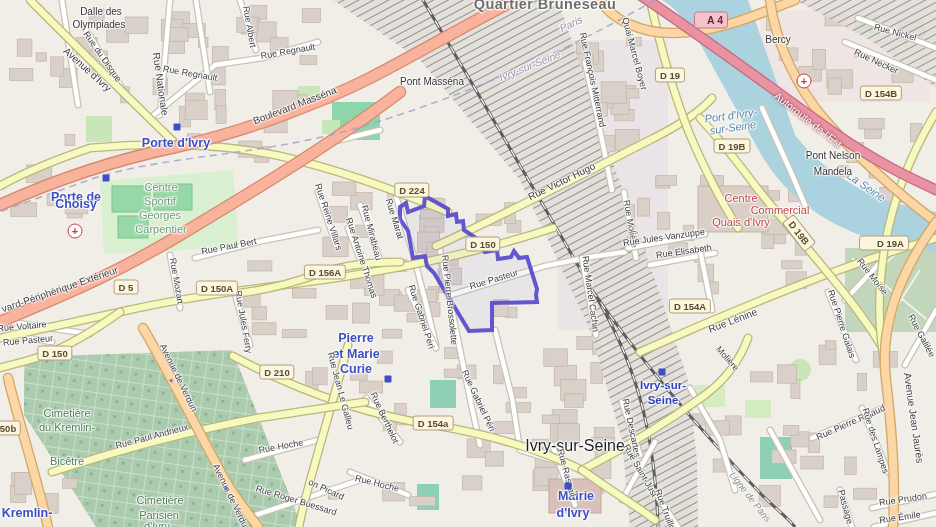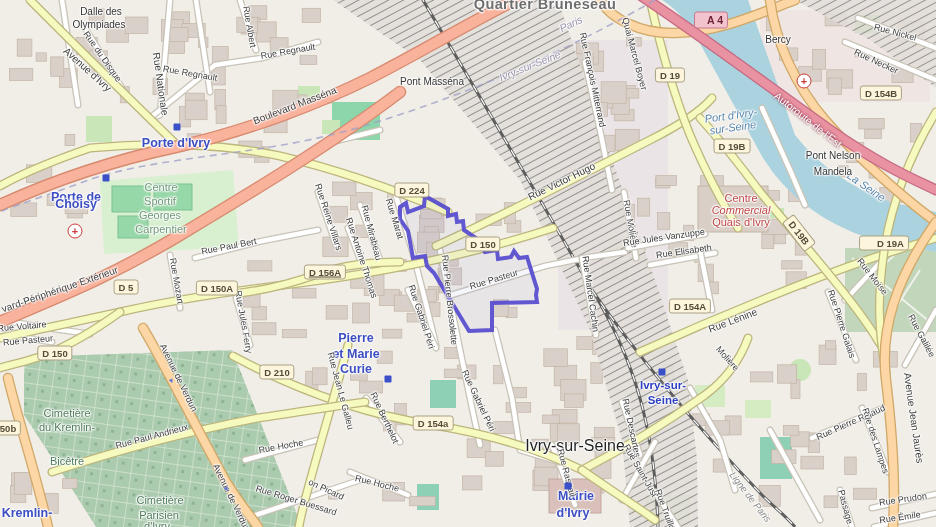--- a/index.html
+++ b/index.html
@@ -510,21 +510,21 @@
       <div class="lbl st" style="left: 394px; top: 219px; --r: 73deg;">Rue Marat</div>
       <div class="lbl st" style="left: 421px; top: 317px; --r: 72deg;">Rue Gabriel Péri</div>
       <div class="lbl st" style="left: 449px; top: 300px; --r: 84deg;">Rue Pierre Brossolette</div>
       <div class="lbl st" style="left: 494px; top: 280px; --r: -17deg;">Rue Pasteur</div>
       <div class="lbl st10" style="left: 562px; top: 182px; --r: -26deg;">Rue Victor Hugo</div>
       <div class="lbl st" style="left: 590px; top: 294px; --r: 82deg;">Rue Marcel Cachin</div>
       <div class="lbl st" style="left: 630px; top: 224px; --r: 80deg;">Rue Molière</div>
       <div class="lbl st" style="left: 664px; top: 238px; --r: -8deg;">Rue Jules Vanzuppe</div>
       <div class="lbl st" style="left: 684px; top: 252px; --r: -8deg;">Rue Elisabeth</div>
       <div class="lbl red" style="left: 741px; top: 199px; --r: 0deg;">Centre</div>
-      <div class="lbl red" style="left: 741px; top: 211px; font-style: italic; --r: 0deg;">Commercial</div>
+      <div class="lbl red" style="left: 780px; top: 211px; --r: 0deg;">Commercial</div>
       <div class="lbl red" style="left: 741px; top: 223px; --r: 0deg;">Quais d'Ivry</div>
       <div class="lbl st10" style="left: 733px; top: 321px; --r: -21deg;">Rue Lénine</div>
       <div class="lbl st" style="left: 872px; top: 277px; --r: 52deg;">Rue Moïse</div>
       <div class="lbl st" style="left: 841px; top: 324px; --r: 72deg;">Rue Pierre Galais</div>
       <div class="lbl st" style="left: 921px; top: 336px; --r: 62deg;">Rue Galilée</div>
       <div class="lbl place" style="left: 356px; top: 339px; --r: 0deg;">Pierre</div>
       <div class="lbl place" style="left: 356px; top: 355px; --r: 0deg;">et Marie</div>
       <div class="lbl place" style="left: 356px; top: 370px; --r: 0deg;">Curie</div>
       <div class="lbl st" style="left: 178px; top: 378px; --r: 64deg;">Avenue de Verdun</div>
       <div class="lbl st" style="left: 231px; top: 498px; --r: 64deg;">Avenue de Verdun</div>
@@ -561,21 +561,21 @@
       <div class="lbl st" style="left: 900px; top: 518px; --r: -8deg;">Rue Émile</div>
       <div class="lbl st" style="left: 845px; top: 507px; --r: 75deg;">Passage</div>
       <div class="shield a" style="left: 711px; top: 20px; padding-left: 12px; --r: 0deg;">A 4</div>
       <div class="shield" style="left: 670px; top: 75px; --r: 0deg;">D 19</div>
       <div class="shield" style="left: 732px; top: 146px; --r: 0deg;">D 19B</div>
       <div class="shield" style="left: 799px; top: 233px; --r: 52deg;">D 19B</div>
       <div class="shield" style="left: 881px; top: 93px; --r: 0deg;">D 154B</div>
       <div class="shield" style="left: 884px; top: 243px; padding-left: 17px; --r: 0deg;">D 19A</div>
       <div class="shield" style="left: 412px; top: 190px; --r: 0deg;">D 224</div>
       <div class="shield" style="left: 483px; top: 244px; --r: 0deg;">D 150</div>
-      <div class="shield" style="left: 325px; top: 272px; text-decoration: underline; --r: 0deg;">D 156A</div>
+      <div class="shield" style="left: 325px; top: 272px; --r: 0deg;">D 156A</div>
       <div class="shield" style="left: 217px; top: 288px; --r: 0deg;">D 150A</div>
       <div class="shield" style="left: 126px; top: 287px; --r: 0deg;">D 5</div>
       <div class="shield" style="left: 55px; top: 353px; --r: 0deg;">D 150</div>
       <div class="shield" style="left: 277px; top: 372px; --r: 0deg;">D 210</div>
       <div class="shield" style="left: 433px; top: 423px; --r: 0deg;">D 154a</div>
       <div class="shield" style="left: 690px; top: 306px; --r: 0deg;">D 154A</div>
       <div class="shield" style="left: 8px; top: 428px; --r: 0deg;">50b</div>
       <div class="icon hospital" style="left: 75px; top: 231px;">+</div>
       <div class="icon hospital" style="left: 804px; top: 81px;">+</div>
       <div class="icon metro" style="left: 177px; top: 127px;"></div>

